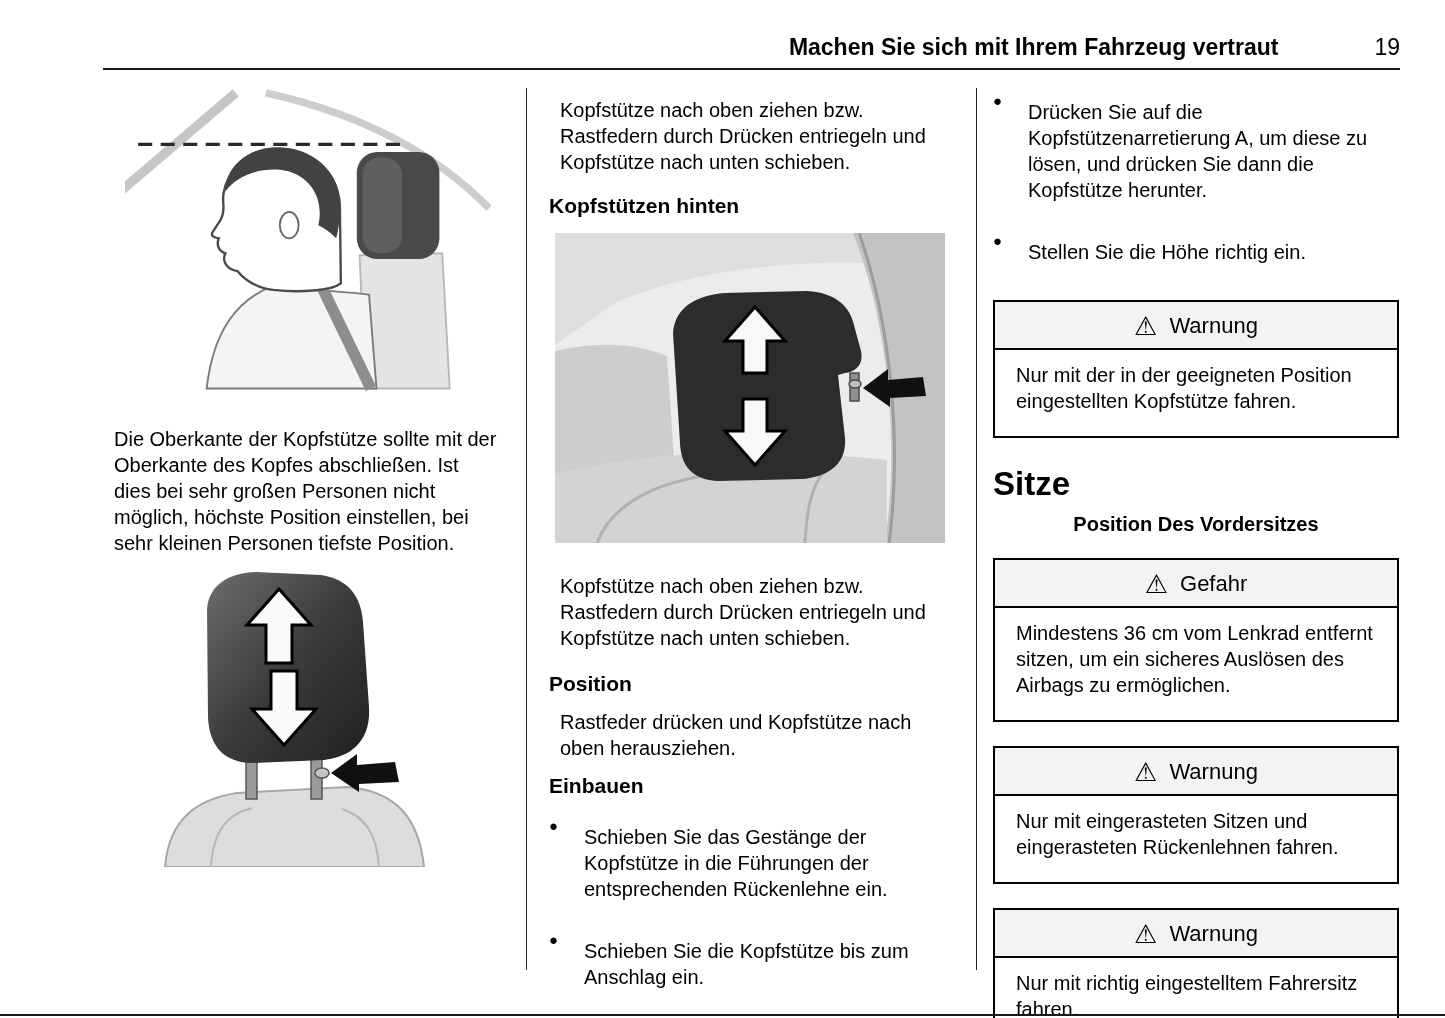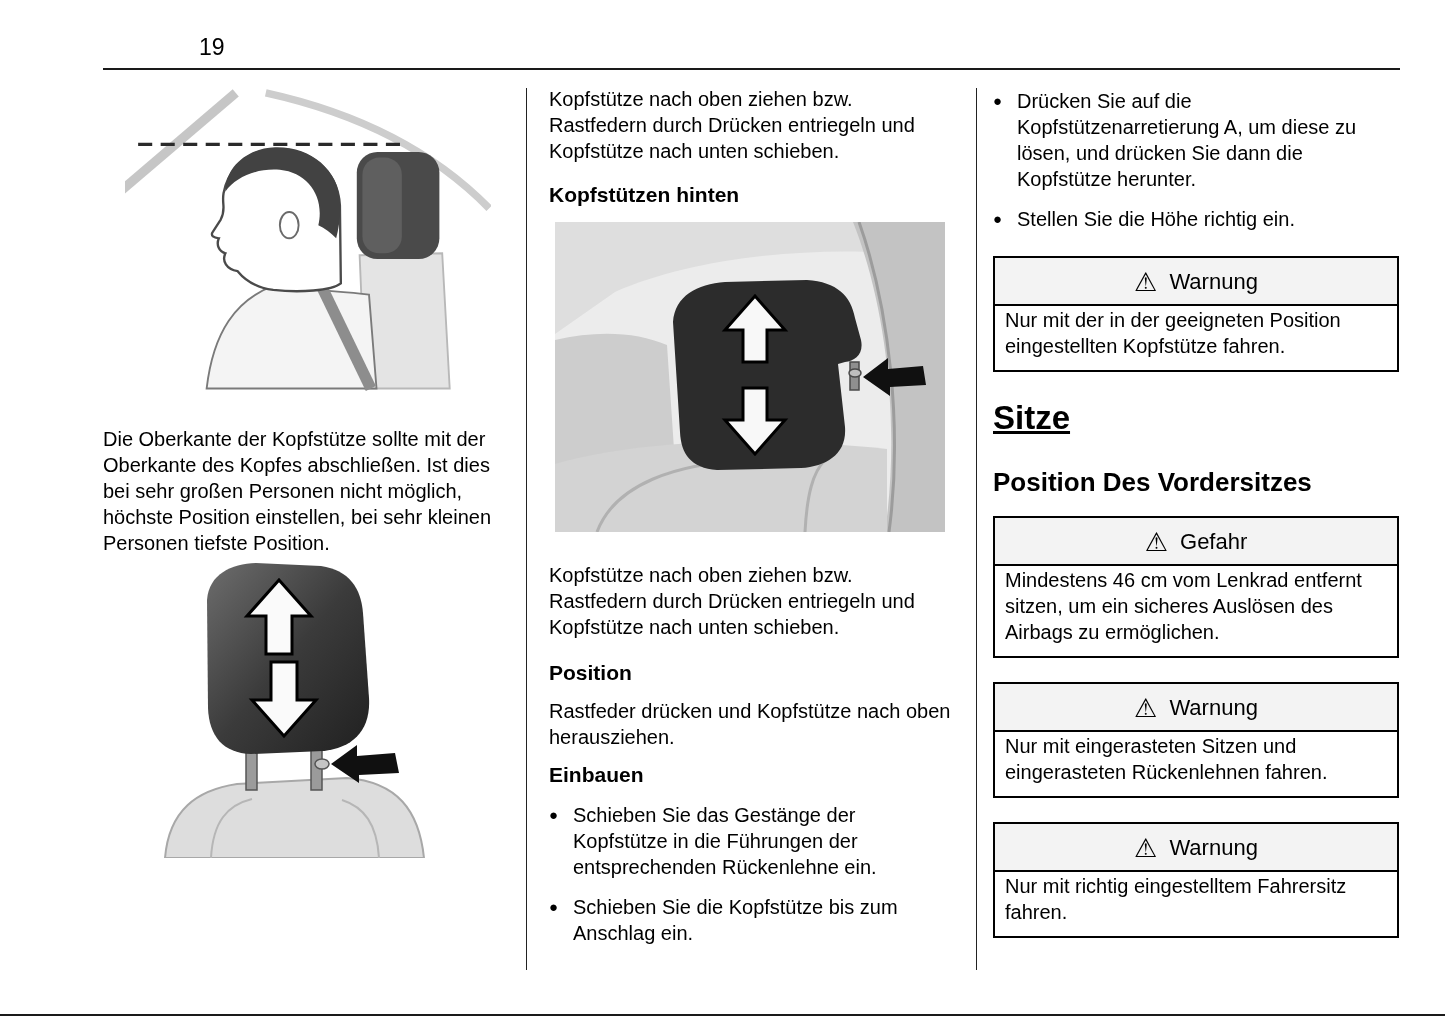--- a/index.html
+++ b/index.html
@@ -28,27 +28,27 @@
   .col { position: absolute; top: 86px; }
   .col-left  { left: 103px; width: 408px; }
   .col-mid   { left: 549px; width: 402px; }
   .col-right { left: 993px; width: 406px; }
   .vdivider { position: absolute; top: 88px; height: 882px; width: 1px; background: #222; }
   .d1 { left: 526px; }
   .d2 { left: 976px; }
 
   
   p.body, .btext, .alert-body {
-    font-size: 20px; line-height: 26px; margin: 0;
+    font-size: 20px; line-height: 26px; margin: 11px;
   }
   h3.h-sub {
     font-size: 21px; font-weight: bold; margin: 18px 0 12px 0; line-height: 26px;
   }
-  h1.h-main { font-size: 33px; font-weight: bold; margin: 26px 0 0 0; line-height: 40px; text-decoration: underline; }
-  h2.h-section { font-size: 26px; font-weight: bold; margin: 28px 0 0 0; line-height: 32px; }
+  h1.h-main { font-size: 33px; font-weight: bold; margin: 26px 0 0 0; line-height: 40px; }
+  h2.h-section { font-size: 20px; font-weight: bold; margin: 4px 0 0 0; line-height: 32px; text-align: center; }
 
   
   .bullet { display: flex; margin-top: 14px; }
   .bullet .marker {
     flex: 0 0 24px; font-size: 15px; line-height: 26px; color: #000;
   }
   .bullet .btext { flex: 1; }
 
   
   figure { margin: 0; }
@@ -67,20 +67,21 @@
   .warn-icon { font-size: 26px; line-height: 26px; }
   .alert-title { font-size: 22px; font-weight: normal; }
   .alert-body { padding: 1px 10px 11px 10px; }
 </style>
 </head>
 <body>
 
 <div class="page">
 
   <div class="page-header">
+    <span class="title">Machen Sie sich mit Ihrem Fahrzeug vertraut</span>
     <span class="pageno">19</span>
   </div>
   <div class="rule top-rule"></div>
 
   <div class="col col-left">
 
     <figure class="fig-person">
       <svg viewBox="0 0 390 310" width="366" height="310">
         <path d="M -5 100 L 118 -5" stroke="#c6c6c6" stroke-width="10" fill="none"></path>
         <path d="M 150 -5 Q 300 28 388 118" stroke="#cdcdcd" stroke-width="8" fill="none"></path>
@@ -210,21 +211,21 @@
     </div>
 
     <h1 class="h-main">Sitze</h1>
     <h2 class="h-section">Position Des Vordersitzes</h2>
 
     <div class="alert" style="margin-top:18px">
       <div class="alert-head">
         <span class="warn-icon">⚠</span>
         <span class="alert-title">Gefahr</span>
       </div>
-      <div class="alert-body">Mindestens 46 cm vom Lenkrad entfernt sitzen, um ein sicheres Auslösen des Airbags zu ermöglichen.</div>
+      <div class="alert-body">Mindestens 36 cm vom Lenkrad entfernt sitzen, um ein sicheres Auslösen des Airbags zu ermöglichen.</div>
     </div>
 
     <div class="alert">
       <div class="alert-head">
         <span class="warn-icon">⚠</span>
         <span class="alert-title">Warnung</span>
       </div>
       <div class="alert-body">Nur mit eingerasteten Sitzen und eingerasteten Rückenlehnen fahren.</div>
     </div>
 

